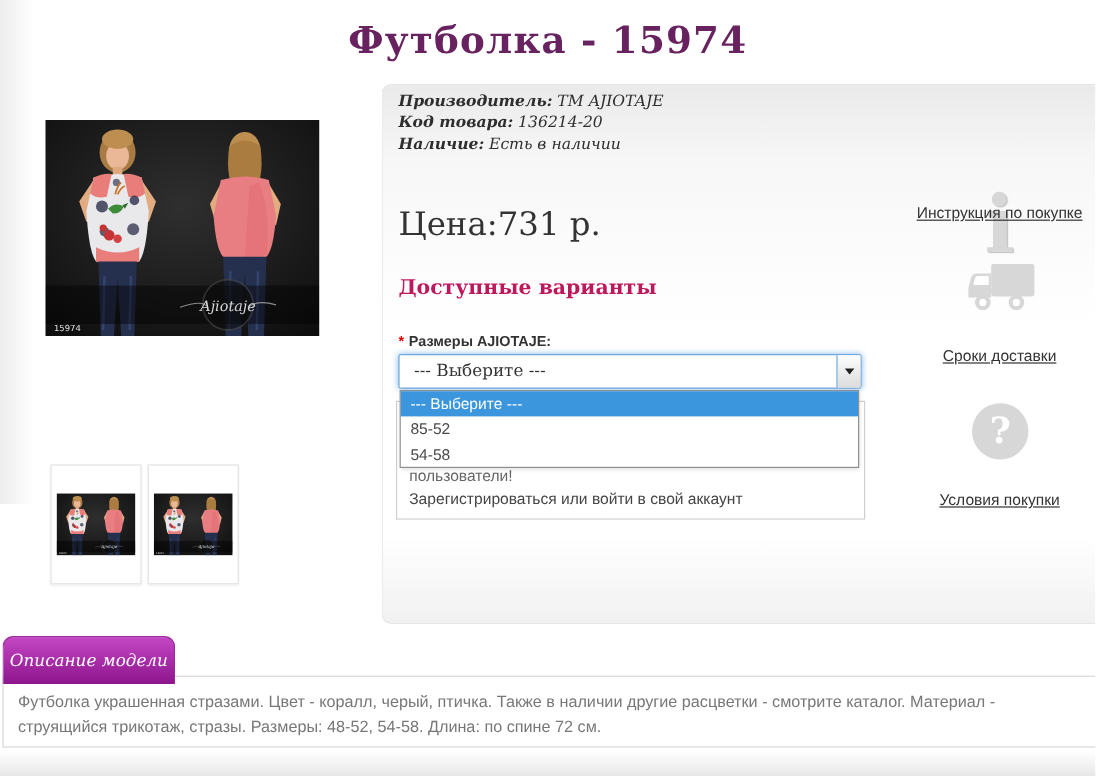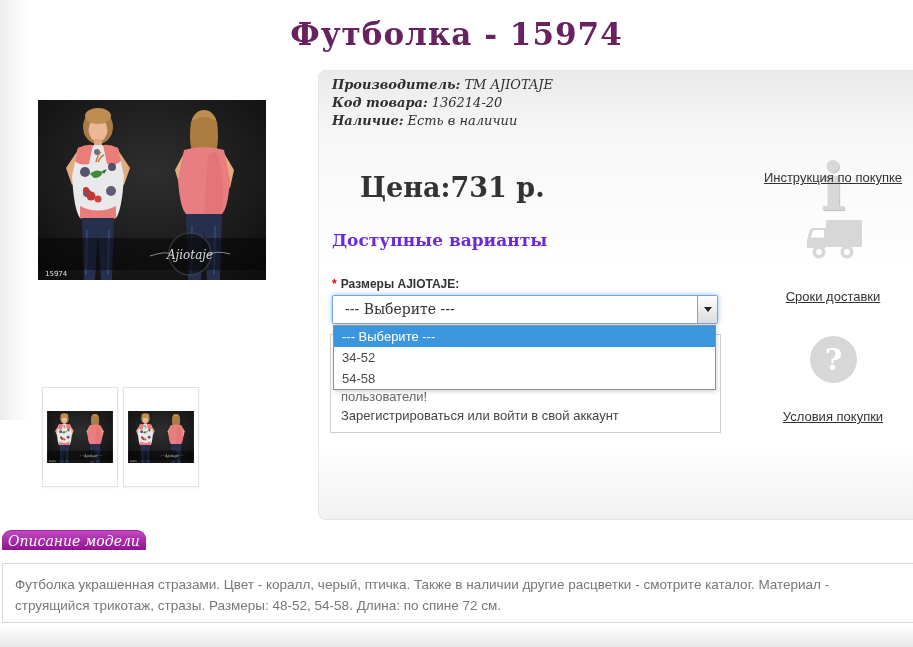--- a/index.html
+++ b/index.html
@@ -40,25 +40,25 @@
     position:absolute; left:318px; top:70px; width:595px; height:450px;
     border:1px solid #e6e6e6; border-right:none; border-radius:8px 0 0 8px;
     background:linear-gradient(to bottom,#eaeaea 0%,#f7f7f7 14%,#ffffff 45%,#ffffff 84%,#f1f1f1 100%);
   }
   .fields { position:absolute; left:332px; top:76px; }
   .field { font-family:"DejaVu Serif", serif; font-style:italic; font-size:13px;
            color:#2e2e2e; line-height:18px; }
   .flabel { font-weight:bold; margin-right:4px; }
   .price {
     position:absolute; left:332px; top:172px;
-    font-family:"DejaVu Serif", serif; font-weight:bold; font-size:27px; color:#333;margin-left:28px;
+    font-family:"DejaVu Serif", serif; font-weight:normal; font-size:27px; color:#333;
   }
   .variants-heading {
     position:absolute; left:332px; top:230px;
-    font-family:"DejaVu Serif", serif; font-weight:bold; font-size:17px; color:#6d28d9;
+    font-family:"DejaVu Serif", serif; font-weight:bold; font-size:17px; color:#be185d;
   }
   .size-label-row { position:absolute; left:332px; top:277px; font-size:12px; font-weight:bold; color:#333; }
   .size-label-row .req { color:#e30000; margin-right:4px; }
   
   .select-box {
     position:absolute; left:332px; top:295px; width:386px; height:29px;
     background:#fff; border:1px solid #72a7dd; border-radius:2px;
     box-shadow:0 0 5px rgba(98,161,229,.75); cursor:pointer;
   }
   .select-value {
@@ -113,21 +113,21 @@
   .question-wrap {
     position:absolute; left:61px; top:266px; width:47px; height:47px; border-radius:50%;
     background:#d7d7d7; display:flex; align-items:center; justify-content:center;
   }
   .question-wrap span {
     font-family:"DejaVu Serif", serif; font-weight:bold; font-size:30px; color:#fff;
   }
   .hl-1 { top:100px; } .hl-2 { top:219px; } .hl-3 { top:339px; }
   
   .desc-tab {
-    position:absolute; left:2px; top:530px; width:144px; height:20px; z-index:3;
+    position:absolute; left:2px; top:530px; width:144px; height:40px; z-index:3;
     background:linear-gradient(to bottom,#c74ac7,#a step); 
     background:linear-gradient(to bottom,#c446c4,#8d158d);
     border-radius:9px 9px 0 0; border:1px solid #9c2a9c; border-bottom:none;
     display:flex; align-items:center; justify-content:center;
   }
   .desc-tab span {
     font-family:"DejaVu Serif", serif; font-style:italic; font-size:14px; color:#fff;
   }
   .desc-box {
     position:absolute; left:2px; top:563px; width:918px; height:60px;
@@ -241,21 +241,21 @@
     </span>
   </div>
 
   <div class="registration-box">
     <span class="registration-text">пользователи!</span>
     <a class="registration-link">Зарегистрироваться или войти в свой аккаунт</a>
   </div>
 
   <div class="dropdown-list">
     <div class="dropdown-option highlighted">--- Выберите ---</div>
-    <div class="dropdown-option">34-52</div>
+    <div class="dropdown-option">85-52</div>
     <div class="dropdown-option">54-58</div>
   </div>
 
   <div class="help-col">
     <div class="info-glyph">i</div>
     <a class="help-link hl-1">Инструкция по покупке</a>
     <div class="truck-wrap">
       <svg width="62" height="42" viewBox="0 0 62 42">
         <rect x="24" y="2" width="36" height="27" rx="2" fill="#d7d7d7"></rect>
         <path d="M24,10 L12,10 Q8,10 7,14 L5,22 L5,30 L24,30 Z" fill="#d7d7d7"></path>

